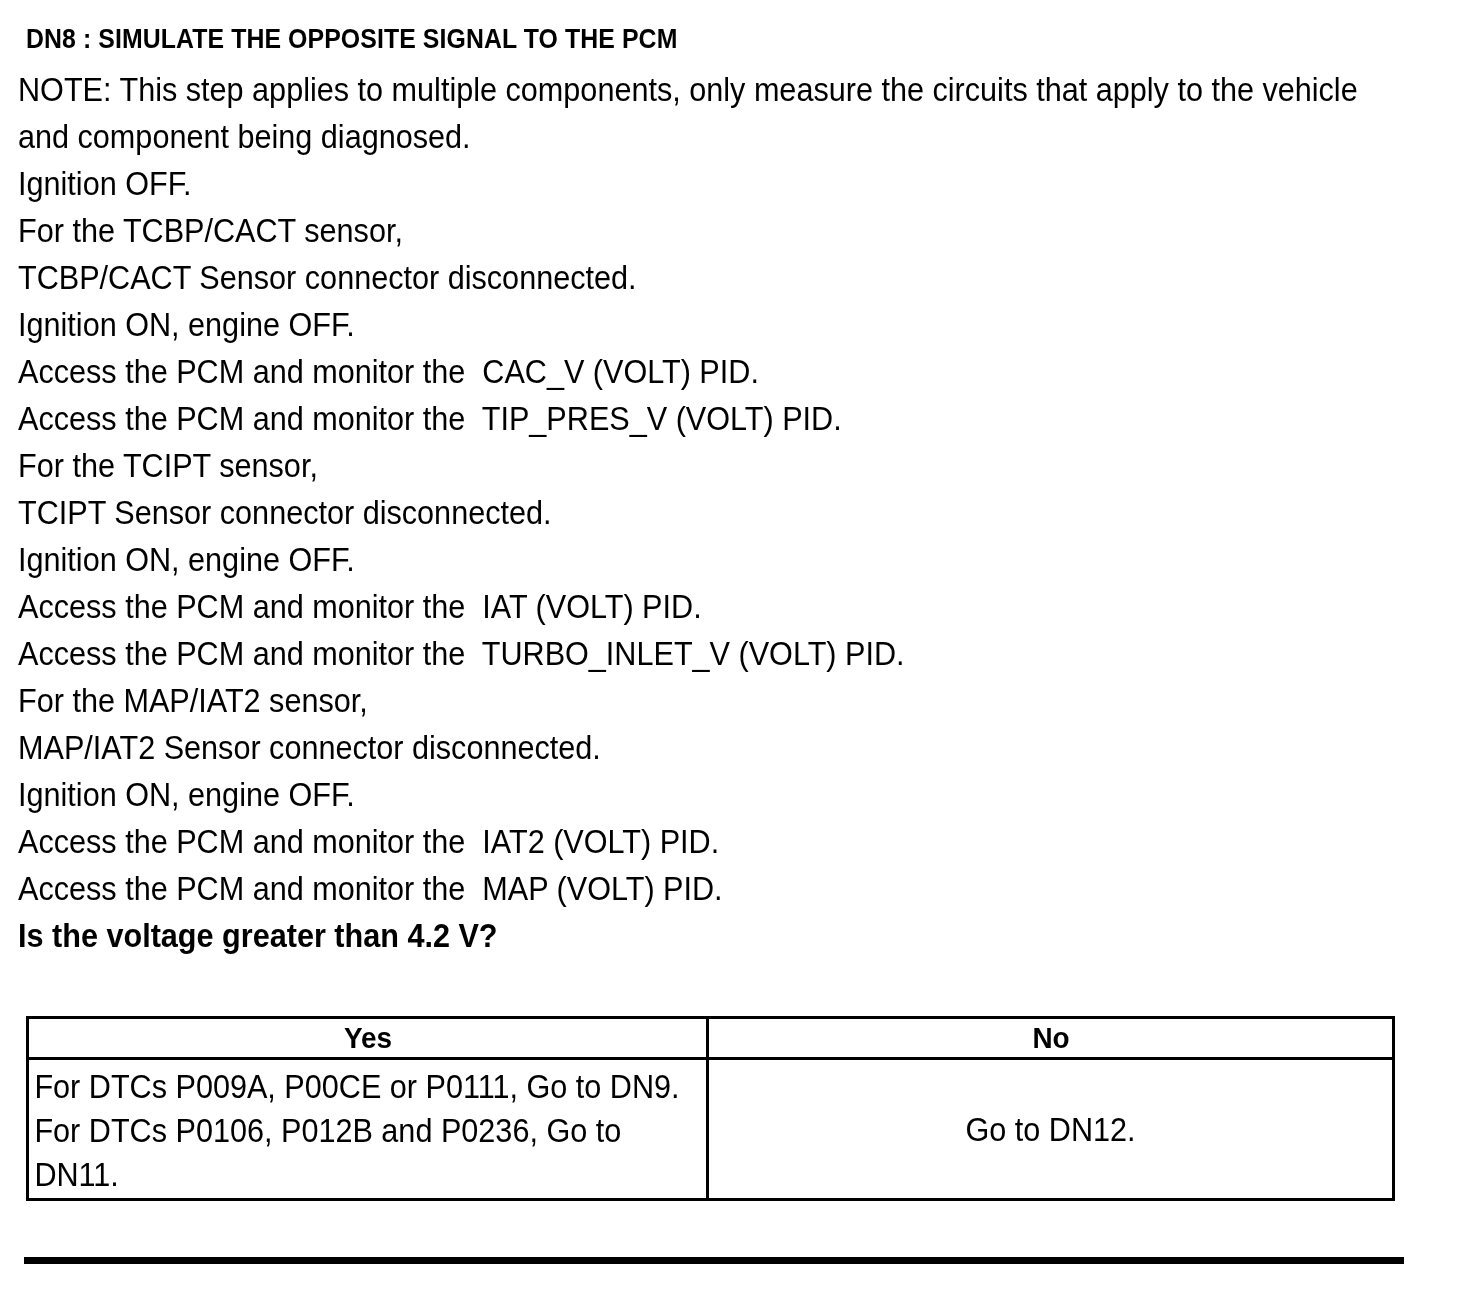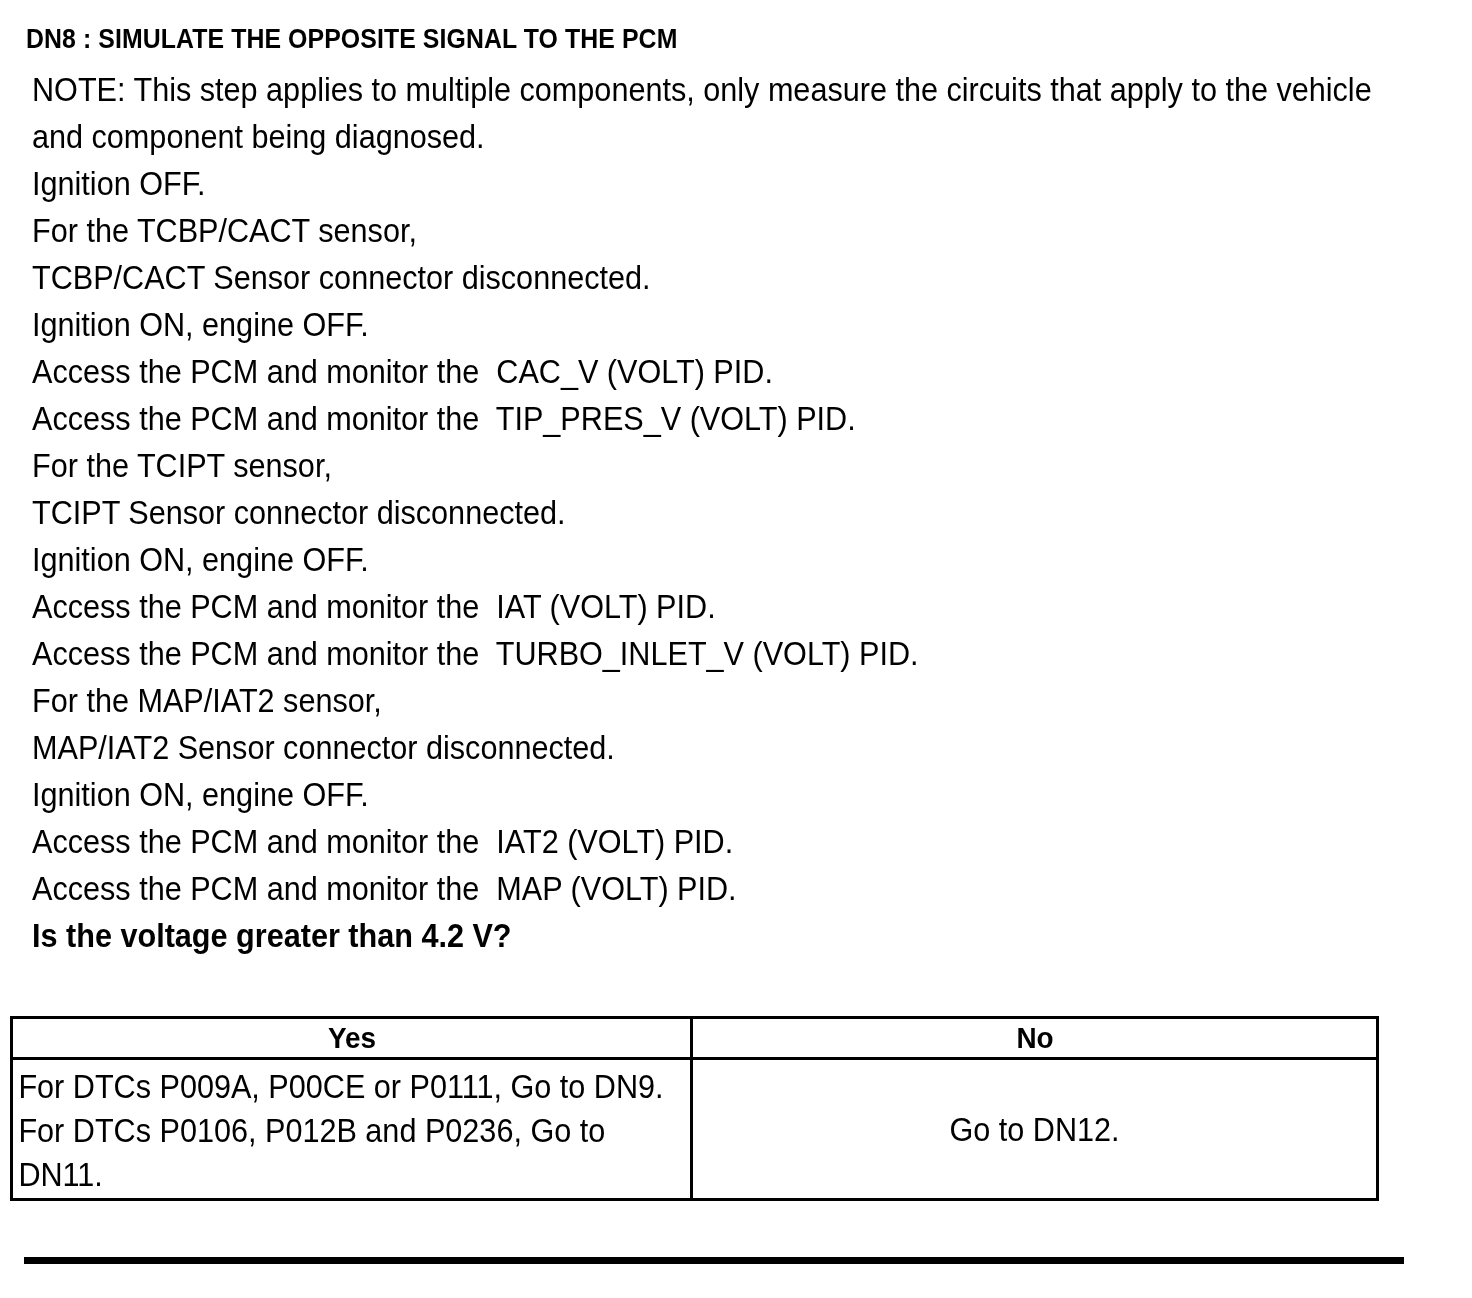--- a/index.html
+++ b/index.html
@@ -34,21 +34,21 @@
     letter-spacing: 0.1px;
     line-height: 30px;
     white-space: nowrap;
     transform: scaleX(0.92);
     transform-origin: left top;
   }
 
   
   .body-block {
     position: absolute;
-    left: 32px;
+    left: 18px;
     top: 66px;
     width: 1400px;
   }
 
   .line {
     font-size: 34px;
     line-height: 47px;
     font-weight: normal;
     white-space: pre-wrap;
     transform: scaleX(0.90);
@@ -60,21 +60,21 @@
     width: 111%;
   }
 
   .line.bold {
     font-weight: bold;
   }
 
   
   .decision-table {
     position: absolute;
-    left: 10px;
+    left: 26px;
     top: 1016px;
     width: 1366px;
     border-collapse: collapse;
     table-layout: fixed;
   }
 
   .decision-table td,
   .decision-table th {
     border: 3px solid #000000;
     padding: 0;

